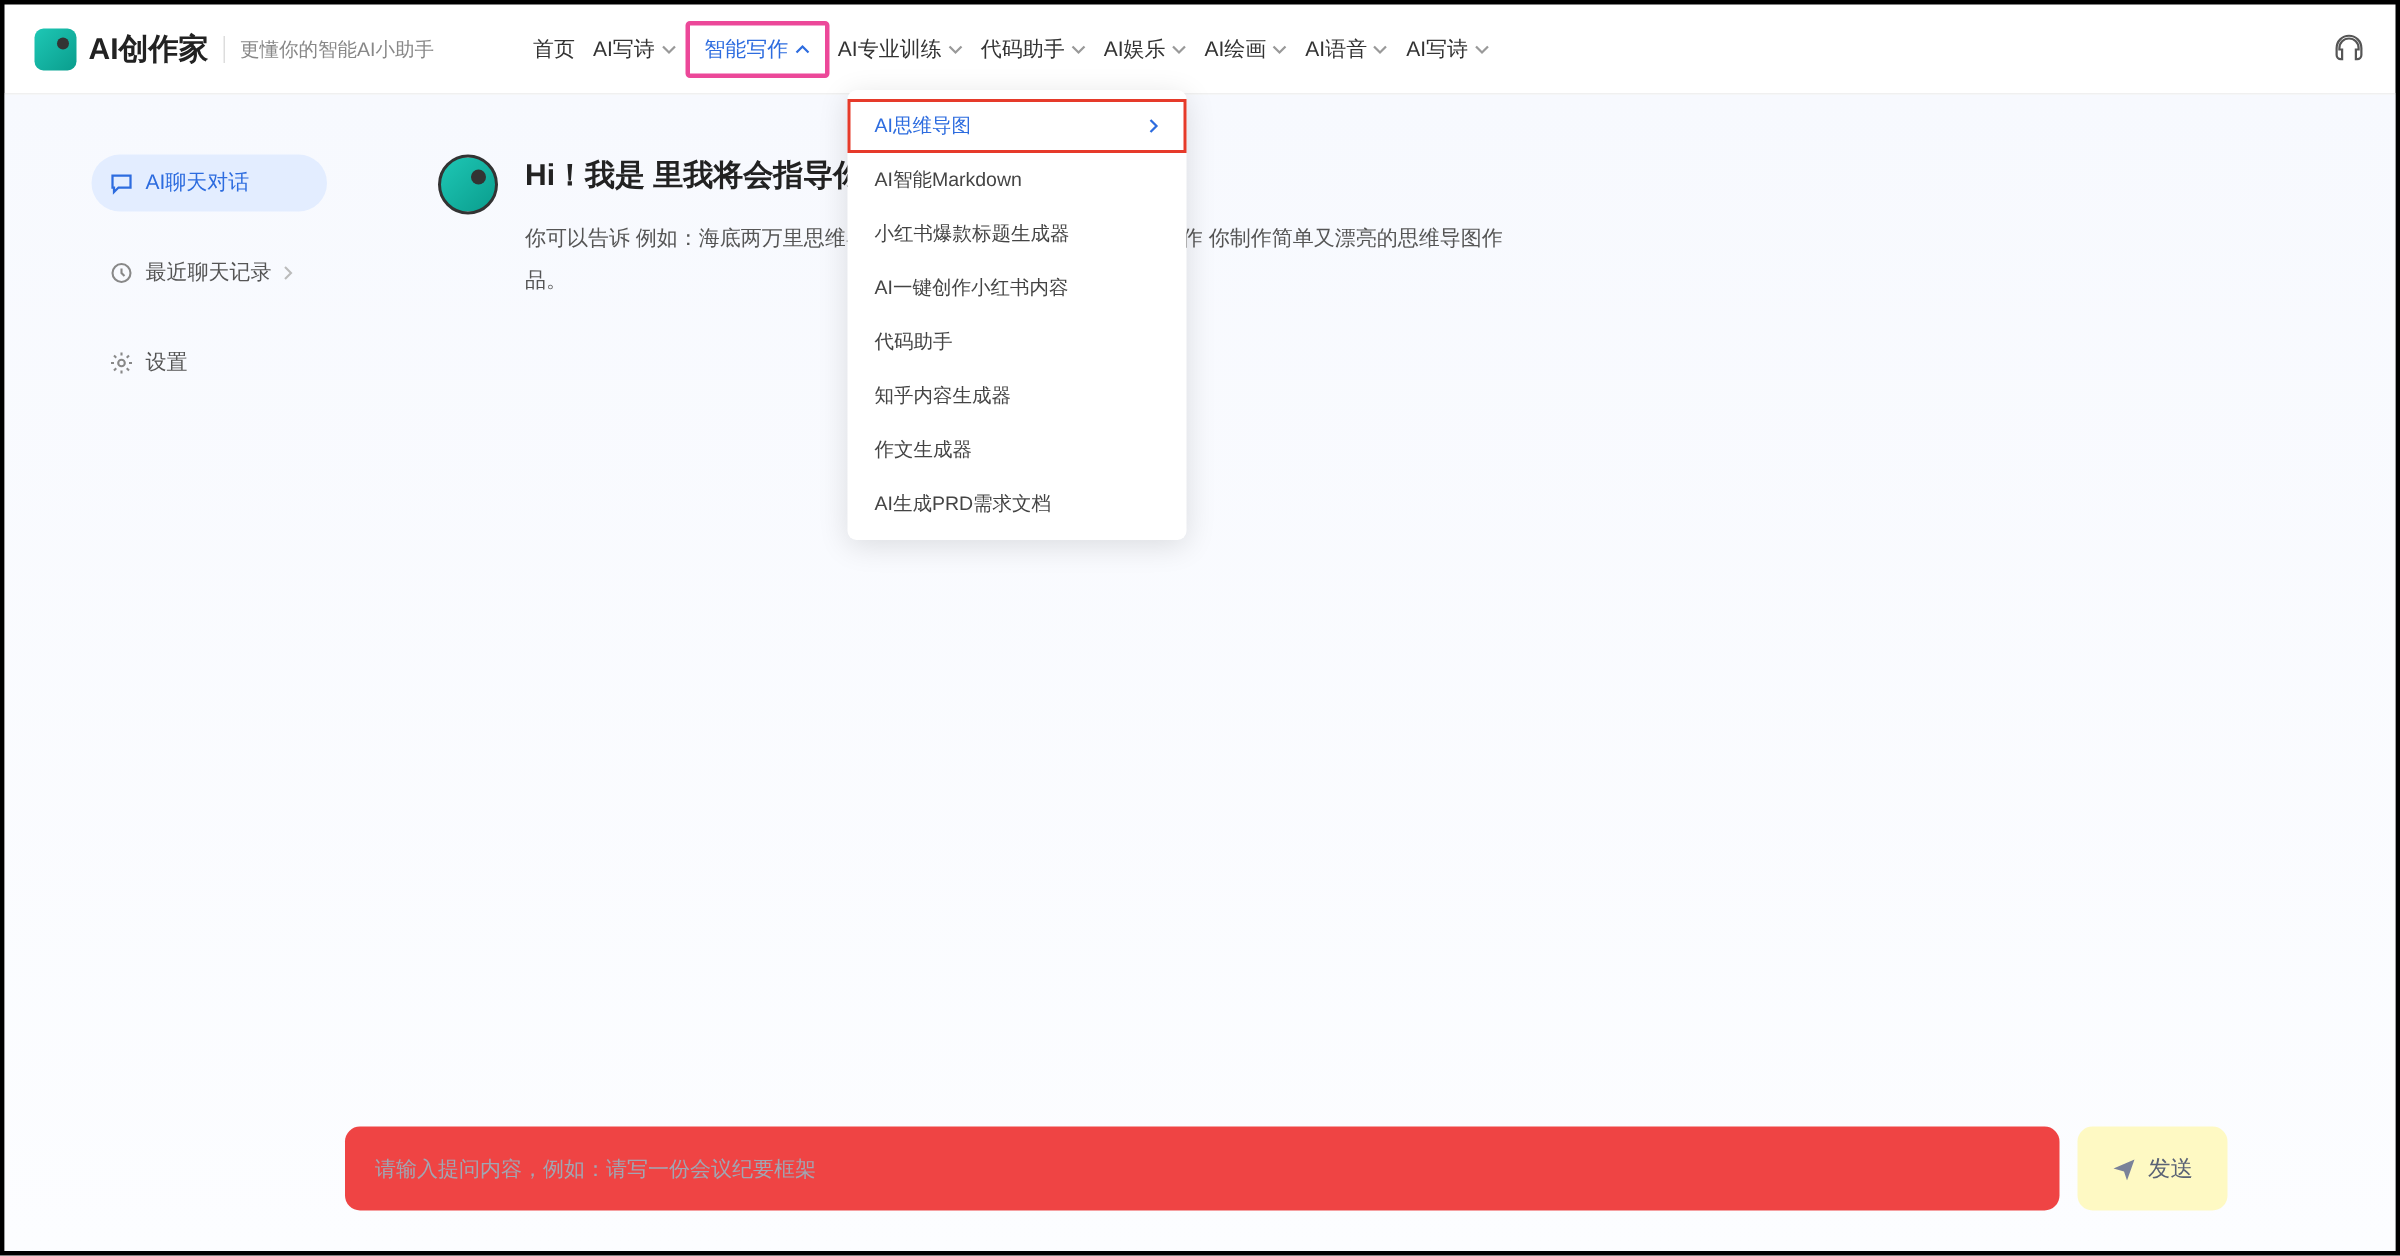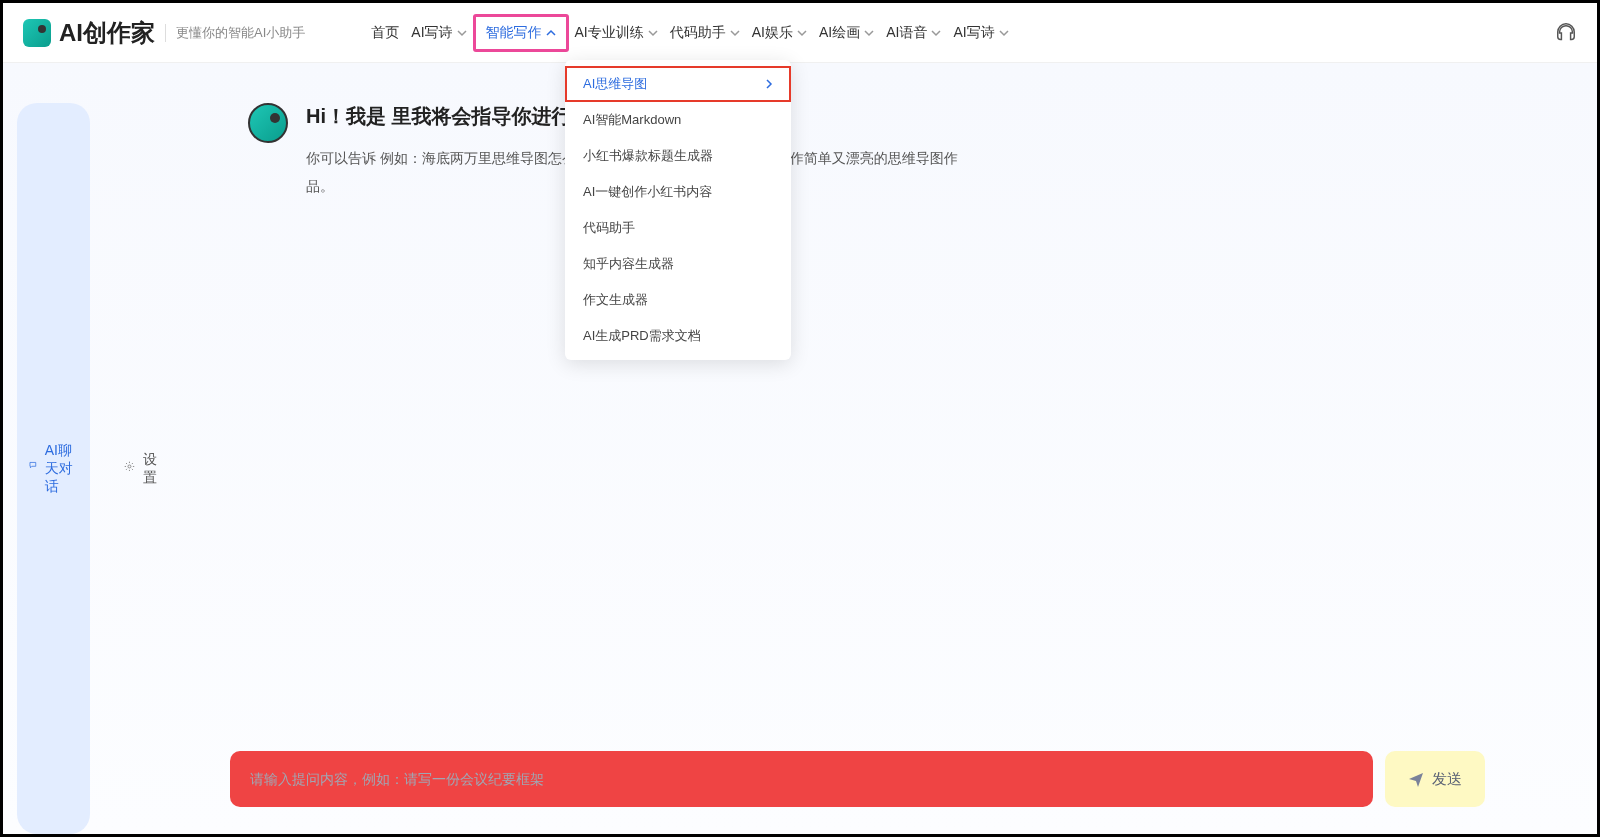--- a/index.html
+++ b/index.html
@@ -1,30 +1,30 @@
 <!DOCTYPE html>
 <html><head>
 <meta charset="utf-8">
 <style>
 * { margin: 0; padding: 0; box-sizing: border-box; font-family: -apple-system, "PingFang SC", "Microsoft YaHei", sans-serif; }
 body { width: 1600px; height: 837px; background: #fff; border: 3px solid #000; overflow: hidden; }
 .header { height: 60px; display: flex; align-items: center; padding: 0 20px; border-bottom: 1px solid #f0f0f0; position: relative; }
 .logo { display: flex; align-items: center; gap: 8px; }
 .logo-icon { width: 28px; height: 28px; background: linear-gradient(135deg, #1ec7b5, #0a9d8d); border-radius: 6px; position: relative; }
 .logo-icon::before { content: ''; position: absolute; width: 8px; height: 8px; background: #333; border-radius: 50%; top: 6px; right: 5px; }
-.logo-text { font-size: 24px; font-weight: 700; color: #222; }
+.logo-text { font-size: 20px; font-weight: 700; color: #222; }
 .tagline { font-size: 13px; color: #888; margin-left: 10px; padding-left: 10px; border-left: 1px solid #ddd; }
 .nav { display: flex; align-items: center; margin-left: 60px; }
 .nav-item { display: flex; align-items: center; gap: 4px; font-size: 14px; color: #333; cursor: pointer; padding: 8px 6px; position: relative; }
 .nav-item.active { color: #2d6cdf; border: 3px solid #ec4899; border-radius: 3px; padding: 7px 10px; }
 .nav-item .chev { width: 10px; height: 10px; display: inline-flex; }
 .header-right { margin-left: auto; display: flex; align-items: center; }
 .headset { width: 22px; height: 22px; color: #555; }
 .main { display: flex; height: calc(100% - 60px); background: linear-gradient(180deg, #f7f9fe 0%, #fcfdff 100%); }
-.sidebar { width: 185px; padding: 40px 14px 0; display: flex; flex-direction: row; gap: 22px; }
+.sidebar { width: 185px; padding: 40px 14px 0; display: flex; flex-direction: column; gap: 22px; margin-left: 44px; }
 .side-item { display: flex; align-items: center; gap: 8px; font-size: 14px; color: #555; padding: 10px 12px; border-radius: 20px; cursor: pointer; }
 .side-item.active { background: #e3edff; color: #2d6cdf; }
 .side-item .icn { width: 16px; height: 16px; }
 .content { flex: 1; position: relative; padding: 40px 40px 0; display: flex; flex-direction: column; }
 .welcome { display: flex; gap: 18px; max-width: 720px; margin-left: 20px; }
 .avatar { width: 40px; height: 40px; border-radius: 50%; background: linear-gradient(135deg, #1ec7b5, #0a9d8d); border: 2px solid #333; flex-shrink: 0; position: relative; }
 .avatar::after { content:''; position:absolute; width:10px; height:10px; background:#333; border-radius:50%; top:8px; right:6px; }
 .welcome-text h2 { font-size: 20px; font-weight: 700; color: #222; margin-bottom: 14px; }
 .welcome-text p { font-size: 14px; color: #555; line-height: 2; }
 .dropdown { position: absolute; left: 565px; top: 60px; width: 226px; background: #fff; border-radius: 6px; box-shadow: 0 4px 20px rgba(0,0,0,0.12); padding: 6px 0; z-index: 100; }
@@ -164,20 +164,34 @@
       <span class="icn">
           <svg viewBox="0 0 16 16">
             <path d="M2 3h12v8H6l-3 3V11H2z" fill="none" stroke="#2d6cdf" stroke-width="1.5"></path>
           </svg>
         </span>
       <span>AI聊天对话</span>
     </div>
     <div class="side-item">
       <span class="icn">
           <svg viewBox="0 0 16 16">
+            <circle cx="8" cy="8" r="6" fill="none" stroke="#888" stroke-width="1.4"></circle>
+            <path d="M8 5v3l2 2" stroke="#888" stroke-width="1.4" fill="none"></path>
+          </svg>
+        </span>
+      <span>最近聊天记录</span>
+      <span>
+          <svg width="7" height="10" viewBox="0 0 7 10">
+            <path d="M1 1l4 4-4 4" stroke="#bbb" stroke-width="1.4" fill="none"></path>
+          </svg>
+        </span>
+    </div>
+    <div class="side-item">
+      <span class="icn">
+          <svg viewBox="0 0 16 16">
             <circle cx="8" cy="8" r="2.2" fill="none" stroke="#888" stroke-width="1.4"></circle>
             <path d="M8 1v2M8 13v2M1 8h2M13 8h2M3 3l1.5 1.5M11.5 11.5L13 13M13 3l-1.5 1.5M4.5 11.5L3 13" stroke="#888" stroke-width="1.4"></path>
           </svg>
         </span>
       <span>设置</span>
     </div>
   </div>
 
   <div class="content">
     <div class="welcome">

